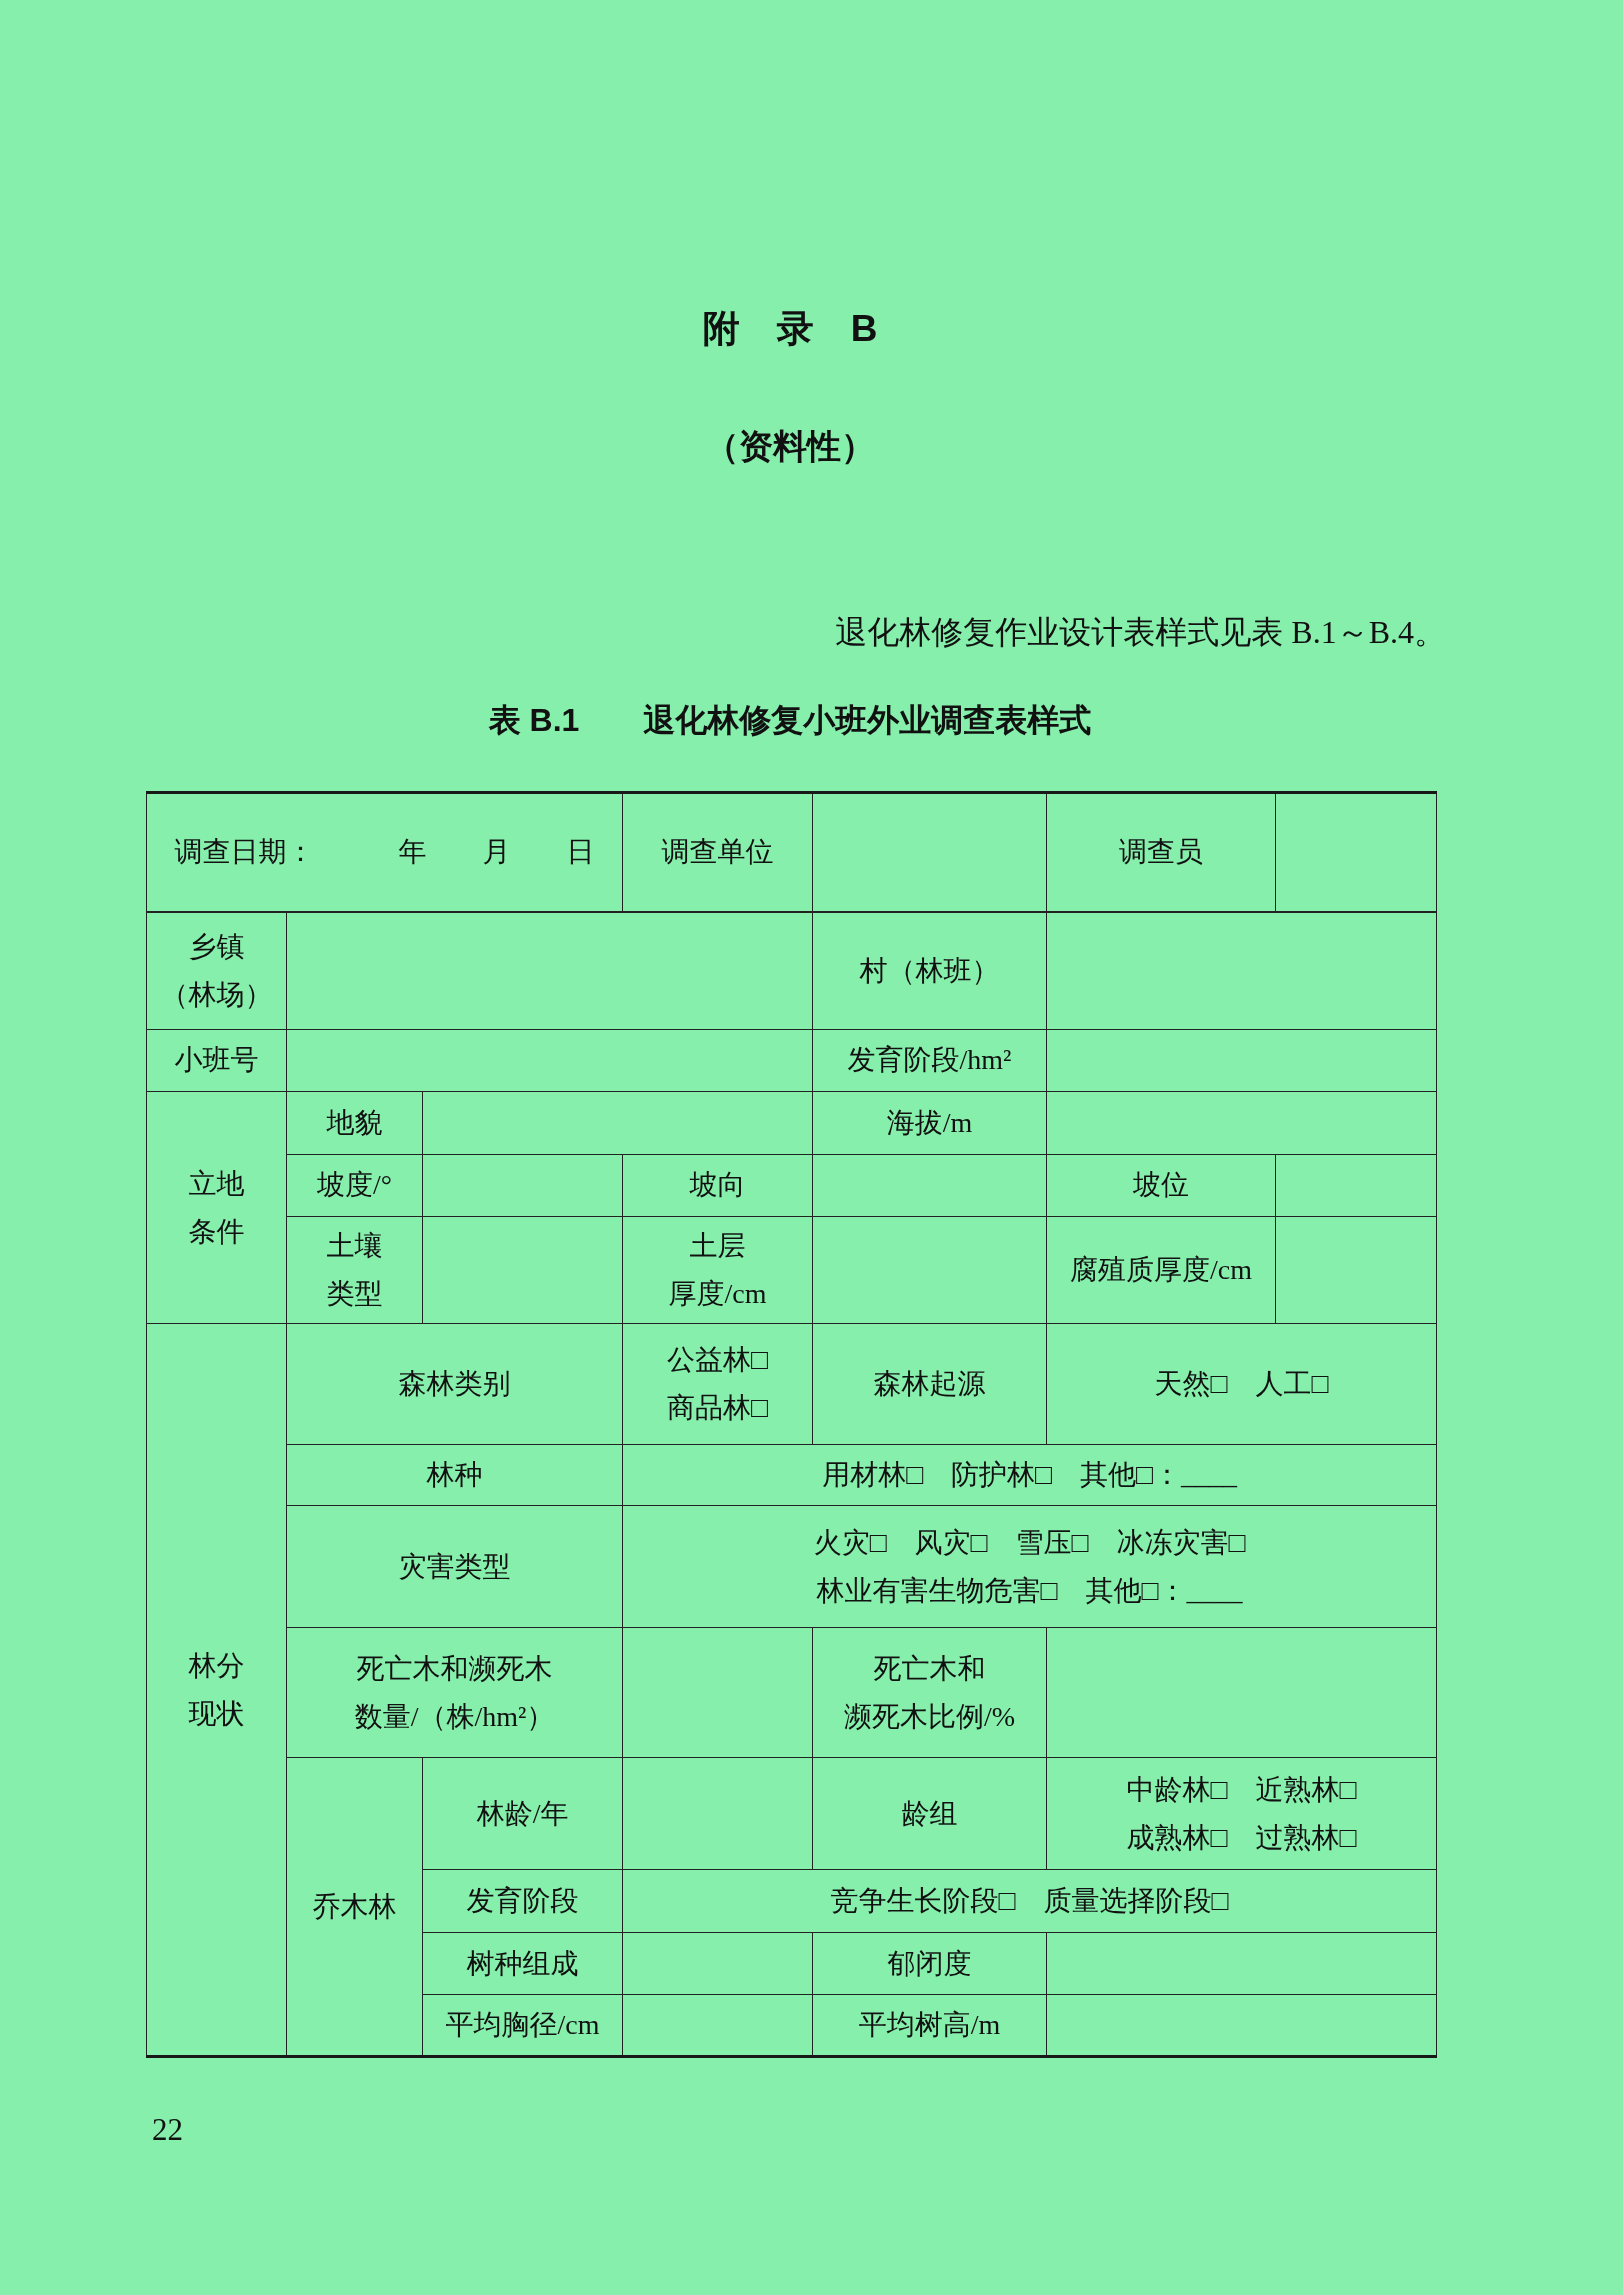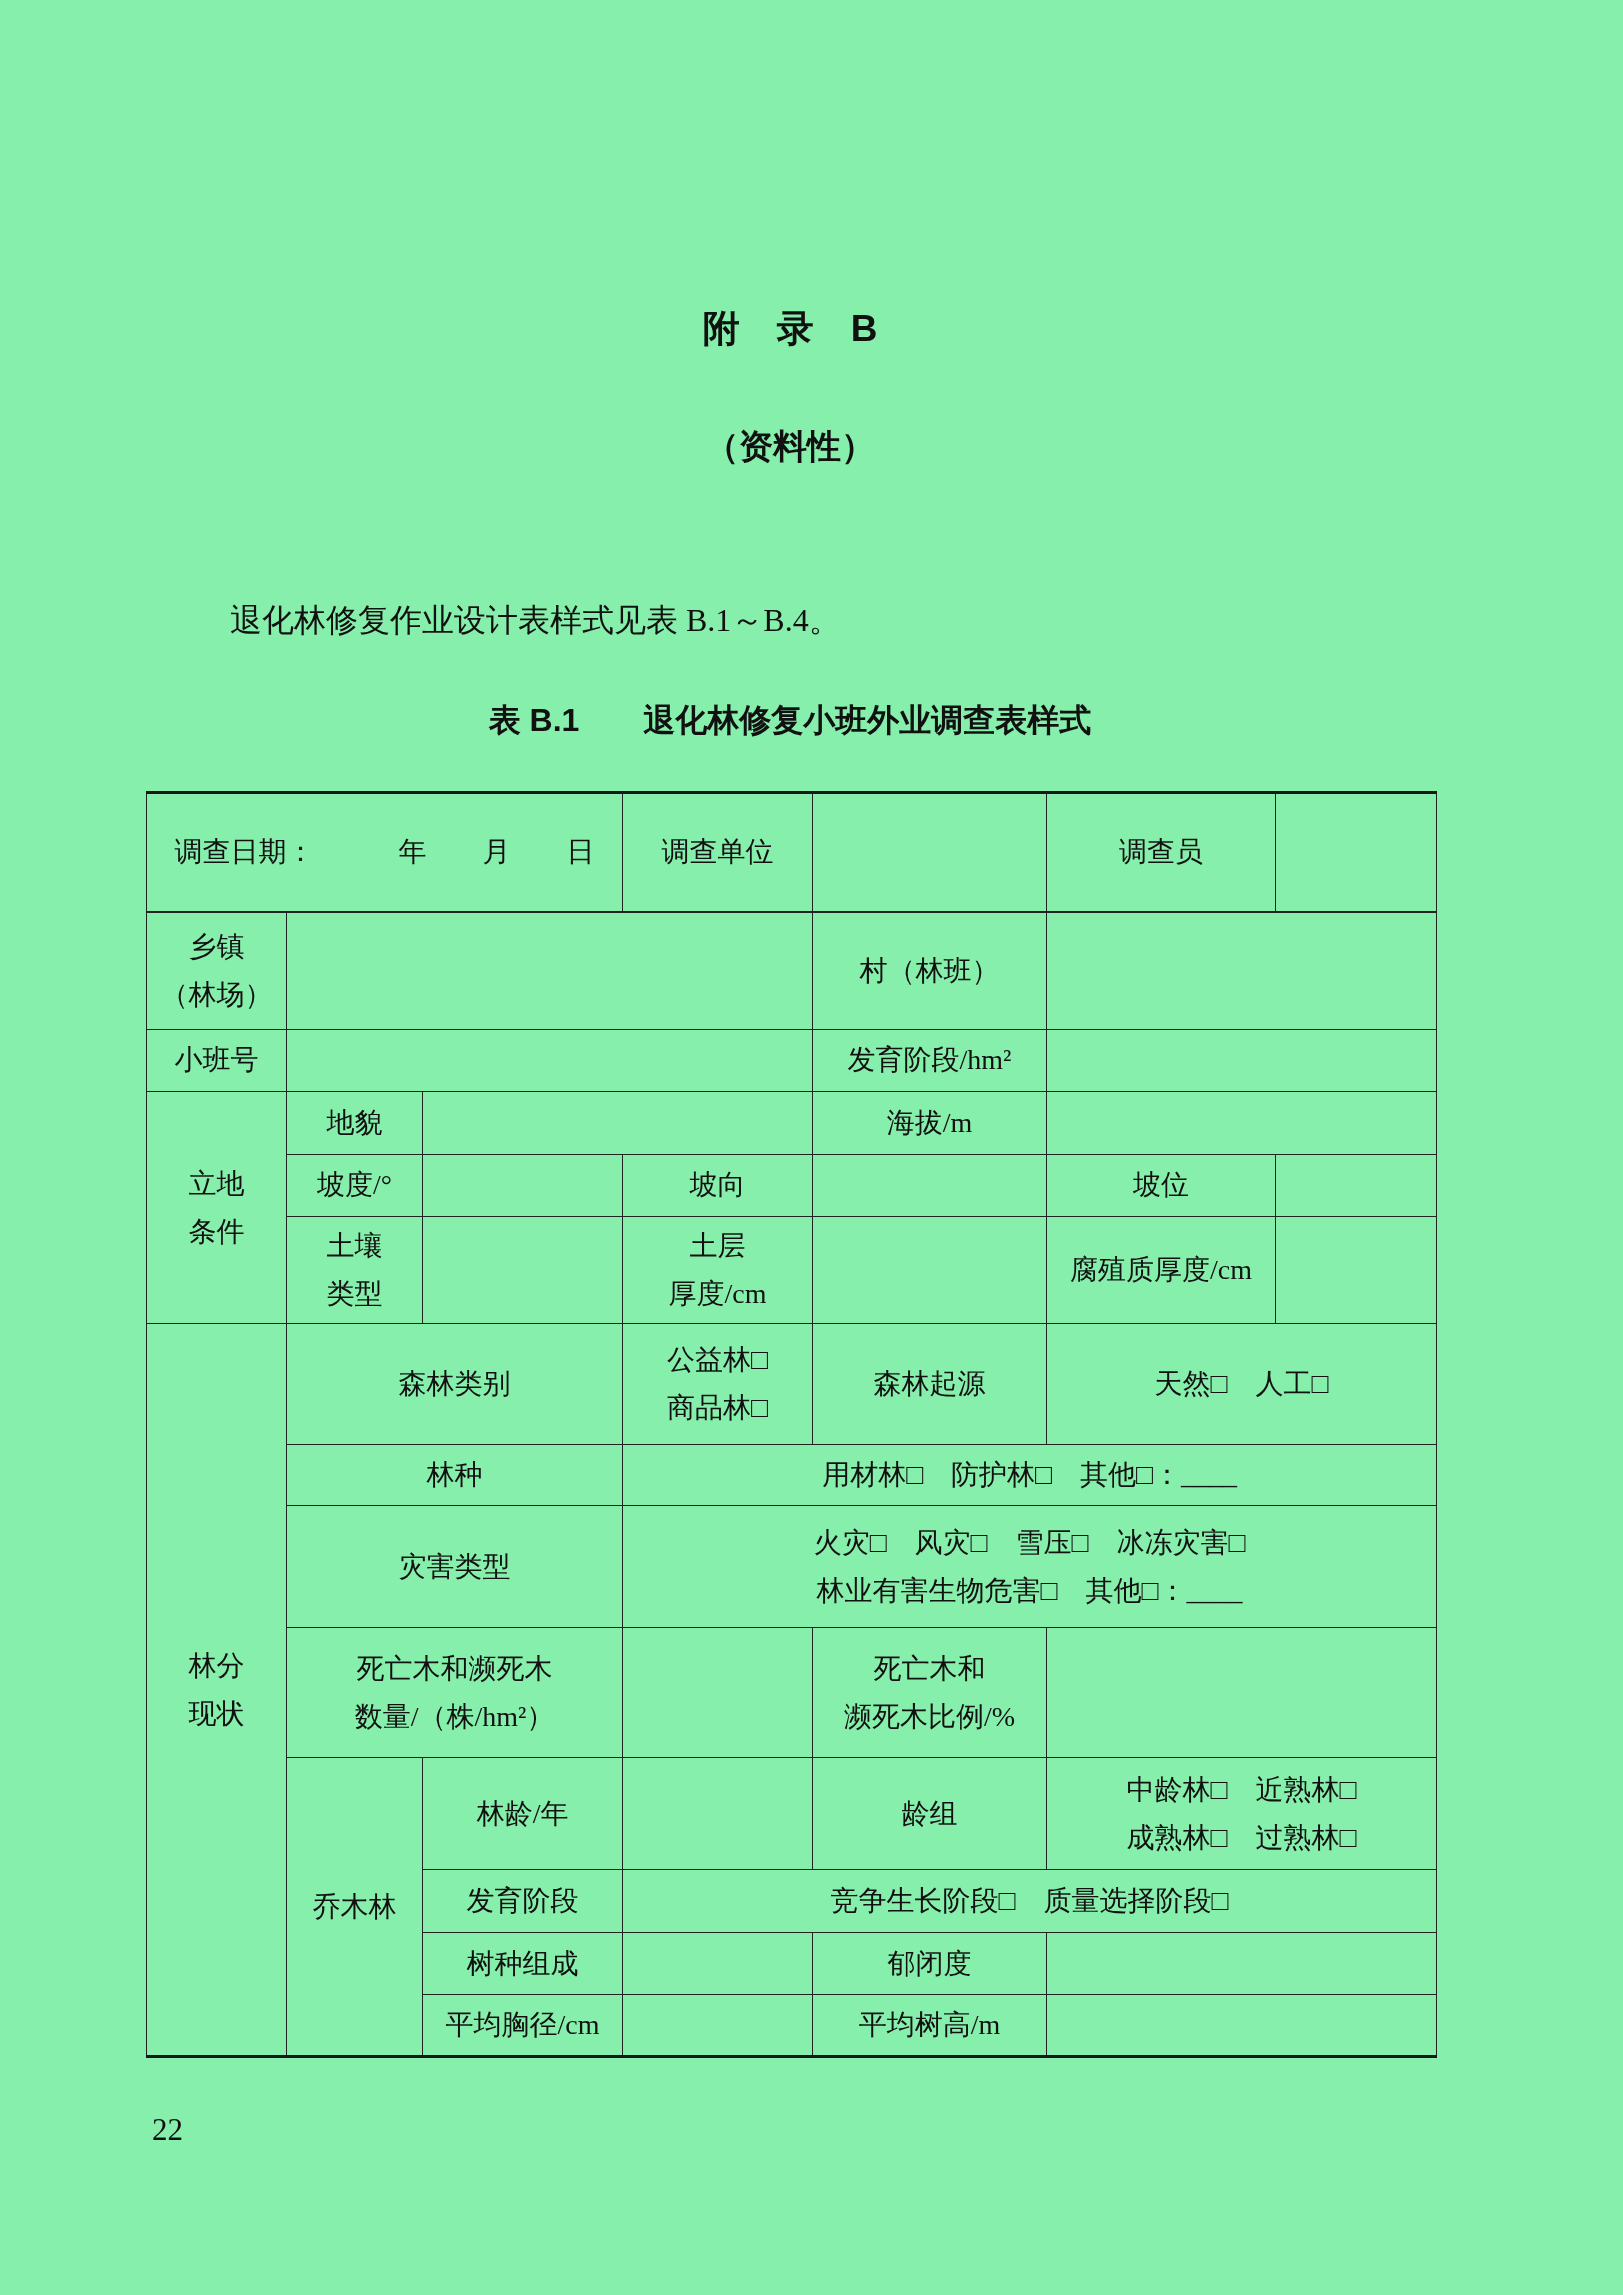--- a/index.html
+++ b/index.html
@@ -17,24 +17,25 @@
     font-family:"Liberation Sans","DejaVu Sans",sans-serif;
     font-weight:700;
     line-height:1.15;
     white-space:pre;
   }
   .h-appendix{top:308px;font-size:37px;}
   .h-type{top:403px;font-size:34px;margin-top:24px;}
   .h-subject{top:497px;font-size:37px;}
   .intro{
     position:absolute;top:600px;left:146px;width:1288px;
-    margin:0;
+    margin:12px;
     font-size:32px;line-height:1.3;
     text-indent:84px;
     white-space:pre;
+    text-align:right;
   }
   .caption{
     position:absolute;top:699px;left:146px;width:1288px;
     text-align:center;
     font-family:"Liberation Sans","DejaVu Sans",sans-serif;
     font-weight:700;font-size:32px;
     white-space:pre;
   }
   table.form{
     position:absolute;top:791px;left:146px;

